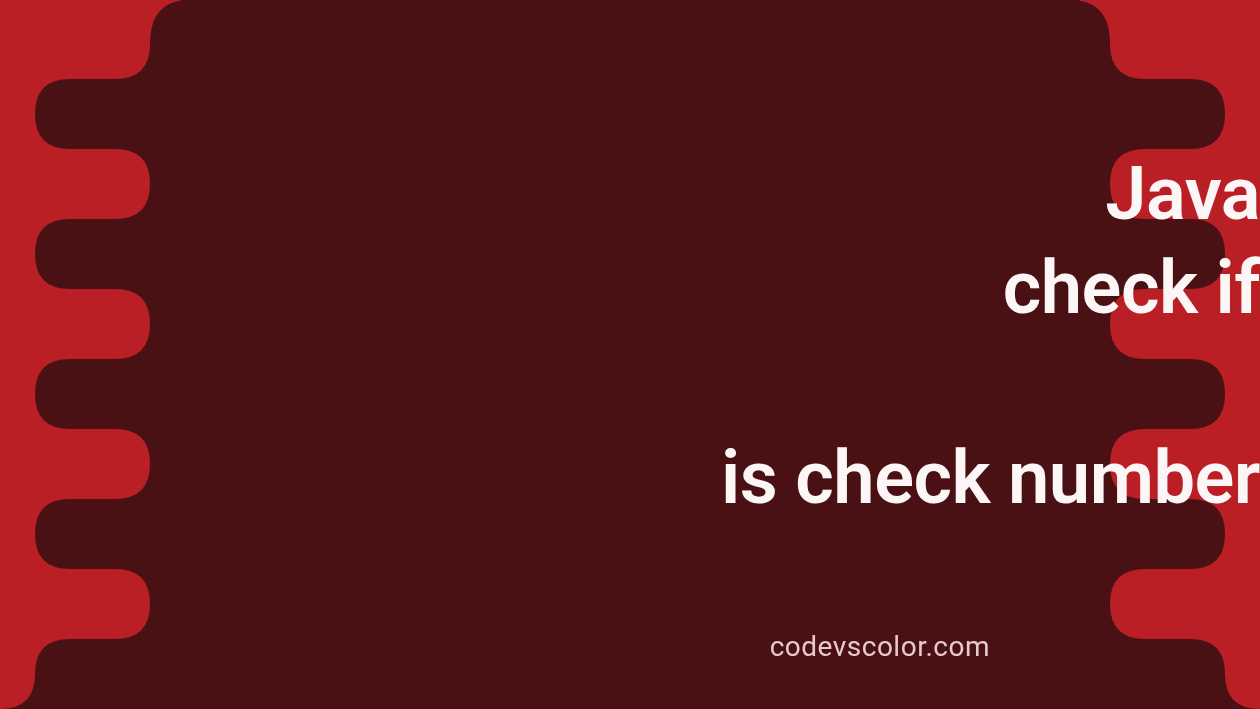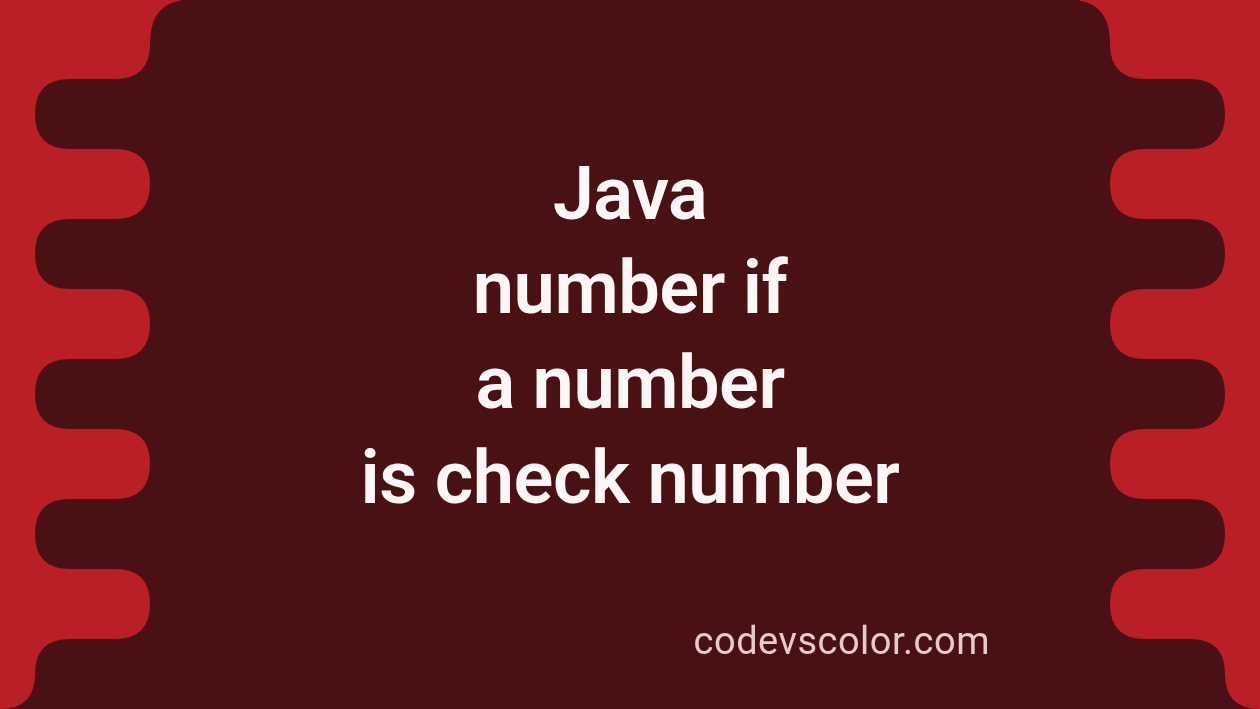--- a/index.html
+++ b/index.html
@@ -24,33 +24,33 @@
     top: 0;
     bottom: 0;
     background: #4A1115;
   }
   .title-text {
     position: absolute;
     left: 0;
     right: 0;
     top: 50%;
     transform: translateY(-55%);
-    text-align: center;
+    text-align: right;
     color: #FCF7F6;
     font-size: 74px;
     font-weight: 600;
     line-height: 1.28;
     letter-spacing: -0.5px;
   }
   .footer-text {
     position: absolute;
     right: 270px;
     bottom: 46px;
     color: #E8CACA;
-    font-size: 38px;
+    font-size: 28px;
     font-weight: 400;
     letter-spacing: 0.5px;
   }
 </style>
 </head>
 <body>
 
 <div class="center-panel"></div>
 
 <svg class="blob-left" width="260" height="709" viewBox="0 0 260 709">
@@ -124,18 +124,18 @@
     Q 225 79 190 79
     L 145 79
     Q 110 79 110 44
     Q 110 0 70 0
     Z
   "></path>
 </svg>
 
 <div class="title-text">
   <span>Java</span><br>
-  <span>number if</span><br>
-  <span>a number</span><br>
+  <span>check if</span><br>
+  <br>
   <span>is check number</span>
 </div>
 
 <div class="footer-text">codevscolor.com</div>
 
 </body></html>

